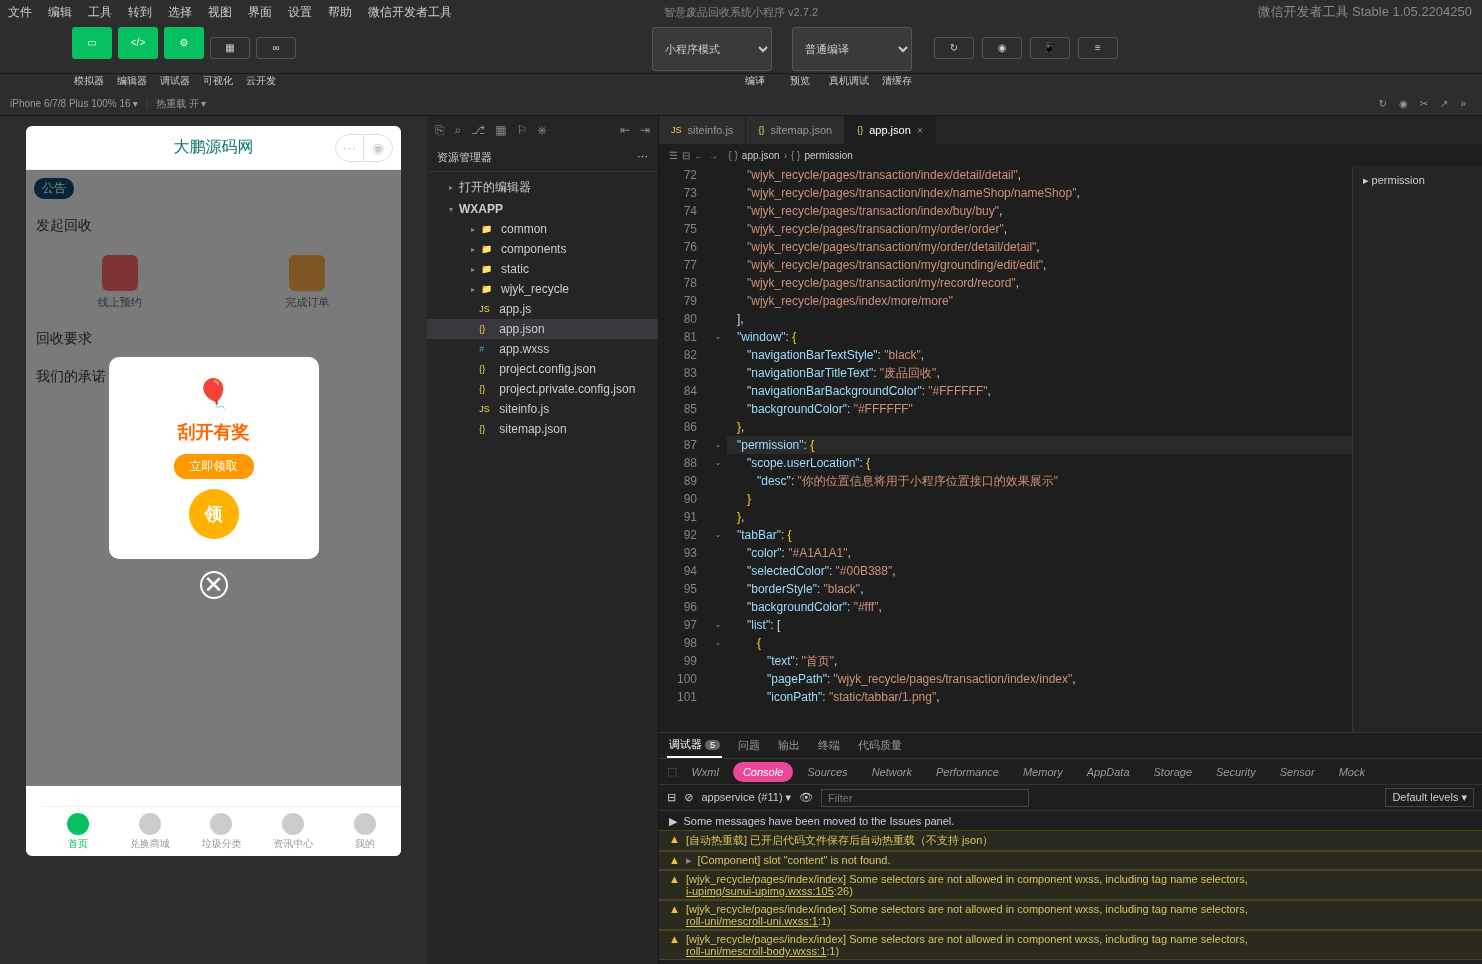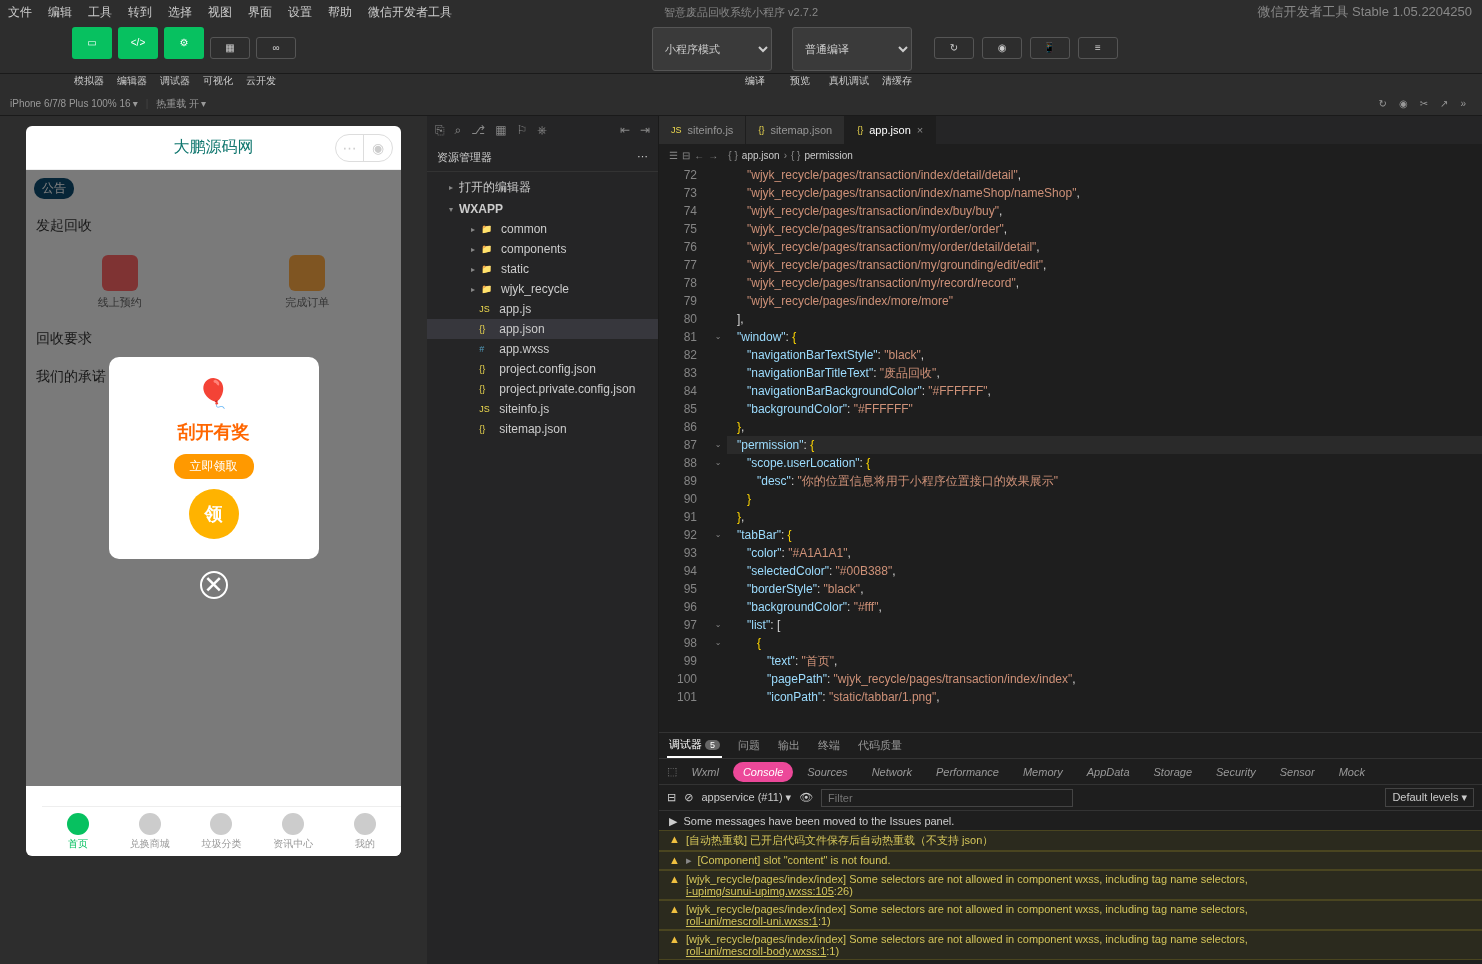--- a/index.html
+++ b/index.html
@@ -95,21 +95,21 @@
 
 .devtools { height: 250px; border-top: 1px solid #333; display: flex; flex-direction: column; background: #1e1e1e; }
 .dt-tabs { height: 26px; display: flex; align-items: center; padding: 0 8px; gap: 14px; border-bottom: 1px solid #333; font-size: 11px; }
 .dt-tab { color: #999; cursor: pointer; padding: 4px 2px; }
 .dt-tab.active { color: #fff; border-bottom: 2px solid #fff; }
 .dt-badge { background: #666; color: #fff; border-radius: 8px; padding: 0 5px; font-size: 9px; }
 .dt-tabs2 { height: 26px; display: flex; align-items: center; padding: 0 8px; gap: 4px; border-bottom: 1px solid #333; font-size: 11px; }
 .dt-tab2 { padding: 4px 10px; color: #999; cursor: pointer; font-style: italic; }
 .dt-tab2.active { background: #ec4899; color: #fff; border-radius: 10px; }
 .dt-filter-row { height: 26px; display: flex; align-items: center; padding: 0 8px; gap: 8px; border-bottom: 1px solid #333; font-size: 11px; }
-.dt-filter { background: #1e1e1e; border: 1px solid #444; color: #ccc; padding: 2px 6px; width: 252px; font-size: 11px; }
+.dt-filter { background: #1e1e1e; border: 1px solid #444; color: #ccc; padding: 2px 6px; width: 208px; font-size: 11px; }
 .dt-levels { border: 1px solid #444; padding: 2px 6px; }
 .console-body { flex: 1; overflow-y: auto; font-family: Consolas, monospace; font-size: 11px; padding: 2px 0; }
 .console-line { padding: 2px 10px; display: flex; gap: 6px; align-items: flex-start; }
 .console-line.info { color: #ccc; }
 .console-line.warn { color: #d4c55a; background: #2b2a1e; border-top: 1px solid #4a4520; border-bottom: 1px solid #4a4520; }
 .console-line.warn .wicon { color: #f0c040; }
 .console-line .warrow { color: #888; }
 .console-link { text-decoration: underline; }
 .console-input-row { padding: 2px 10px; color: #4aa3ff; }
 </style>
@@ -429,20 +429,23 @@
           <div class="fold"></div>
           <div class="fold"></div>
           <div class="fold"></div>
           <div class="fold">⌄</div>
           <div class="fold">⌄</div>
           <div class="fold"></div>
           <div class="fold"></div>
           <div class="fold"></div>
         </div>
       <div class="code" id="code"><div class="code-line">      <span class="s-str">"wjyk_recycle/pages/transaction/index/detail/detail"</span><span class="s-punc">,</span></div><div class="code-line">      <span class="s-str">"wjyk_recycle/pages/transaction/index/nameShop/nameShop"</span><span class="s-punc">,</span></div><div class="code-line">      <span class="s-str">"wjyk_recycle/pages/transaction/index/buy/buy"</span><span class="s-punc">,</span></div><div class="code-line">      <span class="s-str">"wjyk_recycle/pages/transaction/my/order/order"</span><span class="s-punc">,</span></div><div class="code-line">      <span class="s-str">"wjyk_recycle/pages/transaction/my/order/detail/detail"</span><span class="s-punc">,</span></div><div class="code-line">      <span class="s-str">"wjyk_recycle/pages/transaction/my/grounding/edit/edit"</span><span class="s-punc">,</span></div><div class="code-line">      <span class="s-str">"wjyk_recycle/pages/transaction/my/record/record"</span><span class="s-punc">,</span></div><div class="code-line">      <span class="s-str">"wjyk_recycle/pages/index/more/more"</span></div><div class="code-line">   <span class="s-punc">],</span></div><div class="code-line">   <span class="s-key">"window"</span><span class="s-punc">:</span> <span class="s-brace">{</span></div><div class="code-line">      <span class="s-key">"navigationBarTextStyle"</span><span class="s-punc">:</span> <span class="s-str">"black"</span><span class="s-punc">,</span></div><div class="code-line">      <span class="s-key">"navigationBarTitleText"</span><span class="s-punc">:</span> <span class="s-str">"废品回收"</span><span class="s-punc">,</span></div><div class="code-line">      <span class="s-key">"navigationBarBackgroundColor"</span><span class="s-punc">:</span> <span class="s-str">"#FFFFFF"</span><span class="s-punc">,</span></div><div class="code-line">      <span class="s-key">"backgroundColor"</span><span class="s-punc">:</span> <span class="s-str">"#FFFFFF"</span></div><div class="code-line">   <span class="s-brace">}</span><span class="s-punc">,</span></div><div class="code-line hl">   <span class="s-key">"permission"</span><span class="s-punc">:</span> <span class="s-brace">{</span></div><div class="code-line">      <span class="s-key">"scope.userLocation"</span><span class="s-punc">:</span> <span class="s-brace">{</span></div><div class="code-line">         <span class="s-key">"desc"</span><span class="s-punc">:</span> <span class="s-str">"你的位置信息将用于小程序位置接口的效果展示"</span></div><div class="code-line">      <span class="s-brace">}</span></div><div class="code-line">   <span class="s-brace">}</span><span class="s-punc">,</span></div><div class="code-line">   <span class="s-key">"tabBar"</span><span class="s-punc">:</span> <span class="s-brace">{</span></div><div class="code-line">      <span class="s-key">"color"</span><span class="s-punc">:</span> <span class="s-str">"#A1A1A1"</span><span class="s-punc">,</span></div><div class="code-line">      <span class="s-key">"selectedColor"</span><span class="s-punc">:</span> <span class="s-str">"#00B388"</span><span class="s-punc">,</span></div><div class="code-line">      <span class="s-key">"borderStyle"</span><span class="s-punc">:</span> <span class="s-str">"black"</span><span class="s-punc">,</span></div><div class="code-line">      <span class="s-key">"backgroundColor"</span><span class="s-punc">:</span> <span class="s-str">"#fff"</span><span class="s-punc">,</span></div><div class="code-line">      <span class="s-key">"list"</span><span class="s-punc">:</span> <span class="s-punc">[</span></div><div class="code-line">         <span class="s-brace">{</span></div><div class="code-line">            <span class="s-key">"text"</span><span class="s-punc">:</span> <span class="s-str">"首页"</span><span class="s-punc">,</span></div><div class="code-line">            <span class="s-key">"pagePath"</span><span class="s-punc">:</span> <span class="s-str">"wjyk_recycle/pages/transaction/index/index"</span><span class="s-punc">,</span></div><div class="code-line">            <span class="s-key">"iconPath"</span><span class="s-punc">:</span> <span class="s-str">"static/tabbar/1.png"</span><span class="s-punc">,</span></div></div>
+      <div class="outline">
+        <div class="outline-item">▸ <span>permission</span></div>
+      </div>
     </div>
 
     <div class="devtools">
       <div class="dt-tabs" id="dt-tabs1">
           <span class="dt-tab active">调试器 <span class="dt-badge">5</span></span>
           <span class="dt-tab">问题</span>
           <span class="dt-tab">输出</span>
           <span class="dt-tab">终端</span>
           <span class="dt-tab">代码质量</span>
         </div>

